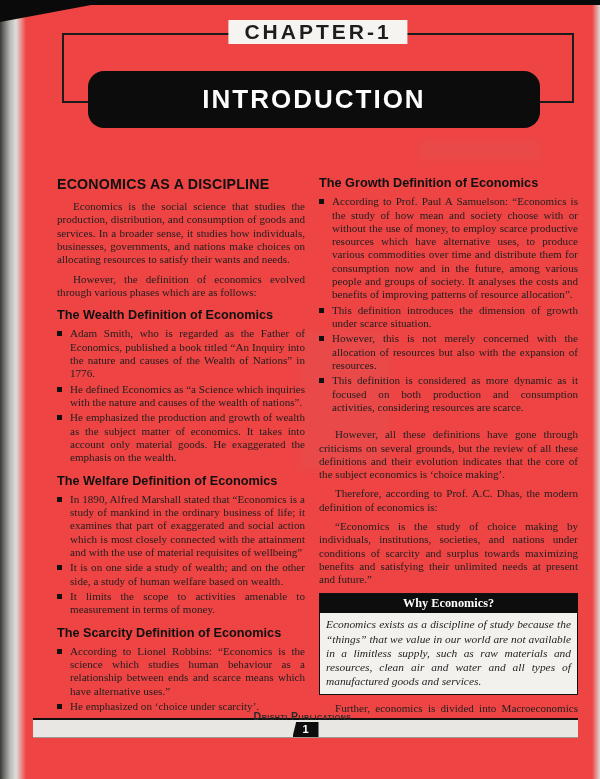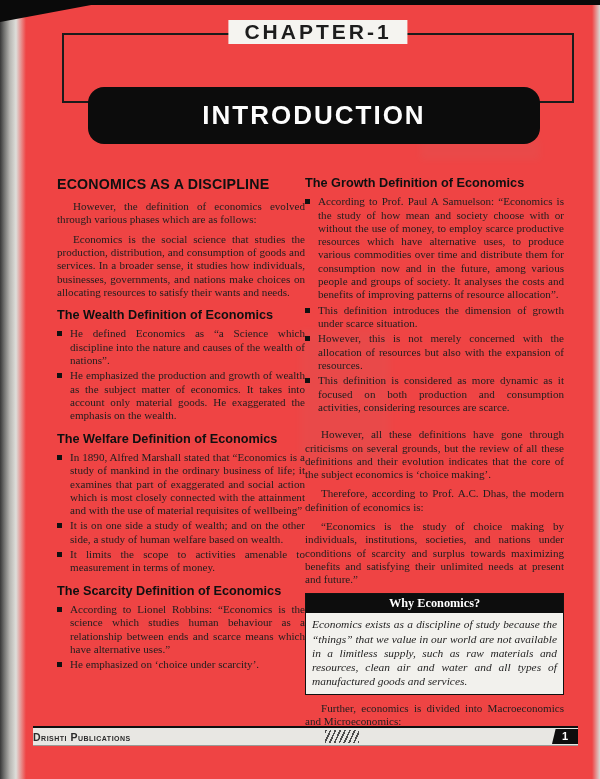--- a/index.html
+++ b/index.html
@@ -16,50 +16,50 @@
               background:linear-gradient(270deg,#d9d8d4 0px,rgba(245,244,240,0) 8px);}
   .ghost{position:absolute;background:#9a9a96;opacity:.06;filter:blur(3px);border-radius:3px;}
 
   
   .chapter-frame{position:absolute;left:62px;top:33px;width:508px;height:66px;
                  border:2px solid #1b1b1b;}
   .chapter-label{position:absolute;top:-15px;left:50%;transform:translateX(-50%);
                  background:#f5f4f0;padding:0 16px;white-space:nowrap;
                  font-family:"Liberation Sans",sans-serif;font-weight:700;font-size:21px;
                  letter-spacing:3px;color:#1d1d1d;}
-  .intro-banner{position:absolute;left:24px;top:52px;width:452px;height:57px;
+  .intro-banner{position:absolute;left:24px;top:36px;width:452px;height:57px;
                 background:#0c0c0c;border-radius:16px;display:flex;align-items:center;justify-content:center;
                 font-family:"Liberation Sans",sans-serif;font-weight:700;font-size:26px;
                 letter-spacing:2px;color:#fdfdfd;}
 
   
-  .columns{position:absolute;left:57px;top:176px;width:521px;display:flex;}
+  .columns{position:absolute;left:57px;top:176px;width:521px;display:flex;gap:14px;}
   .col{font-size:11.1px;line-height:1.2;text-align:justify;}
   .col.left{width:248px;}
   .col.right{width:259px;}
   .main-heading{font-family:"Liberation Sans",sans-serif;font-weight:700;font-size:14.2px;
                 color:#101010;margin:0 0 7px 0;letter-spacing:.2px;text-align:left;}
   .sec-heading{font-family:"Liberation Sans",sans-serif;font-weight:700;font-size:12.7px;
                color:#101010;margin:9px 0 4px 0;text-align:left;}
   .para{margin:0 0 6px 0;text-indent:16px;}
   .bullets{margin:0 0 2px 0;}
   .bullet-row{display:flex;gap:8px;margin:0 0 2px 0;}
   .sq{flex:none;width:5px;height:5px;background:#111;margin-top:4px;}
   .btext{flex:1;text-align:justify;}
 
   
   .callout{border:1.5px solid #111;margin:4px 0 7px 0;background:#f2f1ed;}
   .callout-title{background:#0d0d0d;color:#ffffff;text-align:center;
                  font-weight:700;font-size:12.3px;padding:2px 0 3px 0;}
   .callout-body{padding:4px 6px 5px 6px;font-size:11.4px;line-height:1.25;text-align:justify;font-style:italic;}
 
   
-  .footer{position:absolute;left:33px;right:22px;bottom:33px;height:17px;background:#e8e7e3;
+  .footer{position:absolute;left:33px;right:22px;bottom:41px;height:17px;background:#e8e7e3;
           border-top:2px solid #0f0f0f;border-bottom:1px solid #9a9995;
-          display:flex;align-items:center;justify-content:space-between;}
+          display:flex;align-items:center;justify-content:flex-end;flex-direction:column;}
   .publisher{font-family:"Liberation Sans",sans-serif;font-weight:700;font-size:10.5px;
              font-variant:small-caps;letter-spacing:.5px;color:#2a2a2a;margin-right:6px;}
   .hatch{width:34px;height:13px;margin-right:5px;
          background:repeating-linear-gradient(115deg,#4c4c4c 0 1.6px,rgba(0,0,0,0) 1.6px 4.4px);}
   .page-badge{background:#0d0d0d;color:#fff;font-family:"Liberation Sans",sans-serif;
               font-weight:700;font-size:11px;width:26px;height:15px;line-height:15px;
               text-align:center;clip-path:polygon(14% 0,100% 0,100% 100%,0 100%);}
 </style>
 </head>
 <body>
@@ -74,28 +74,32 @@
 
   <div class="chapter-frame">
     <div class="chapter-label">CHAPTER-1</div>
     <div class="intro-banner">INTRODUCTION</div>
   </div>
 
   <div class="columns">
 
     <div class="col left">
       <div class="main-heading">ECONOMICS AS A DISCIPLINE</div>
+      <p class="para">Economics is the social science that studies the production, distribution, and consumption of goods and services. In a broader sense, it studies how individuals, businesses, governments, and nations make choices on allocating resources to satisfy their wants and needs.</p>
       <p class="para">However, the definition of economics evolved through various phases which are as follows:</p>
-      <p class="para">Economics is the social science that studies the production, distribution, and consumption of goods and services. In a broader sense, it studies how individuals, businesses, governments, and nations make choices on allocating resources to satisfy their wants and needs.</p>
 
       <div class="sec-heading">The Wealth Definition of Economics</div>
       <div class="bullets">
         <div class="bullet-row">
             <span class="sq"></span>
-            <span class="btext">He defined Economics as “a Science which discipline into the nature and causes of the wealth of nations”.</span>
+            <span class="btext">Adam Smith, who is regarded as the Father of Economics, published a book titled “An Inquiry into the nature and causes of the Wealth of Nations” in 1776.</span>
+          </div>
+        <div class="bullet-row">
+            <span class="sq"></span>
+            <span class="btext">He defined Economics as “a Science which inquiries with the nature and causes of the wealth of nations”.</span>
           </div>
         <div class="bullet-row">
             <span class="sq"></span>
             <span class="btext">He emphasized the production and growth of wealth as the subject matter of economics. It takes into account only material goods. He exaggerated the emphasis on the wealth.</span>
           </div>
       </div>
 
       <div class="sec-heading">The Welfare Definition of Economics</div>
       <div class="bullets">
         <div class="bullet-row">

